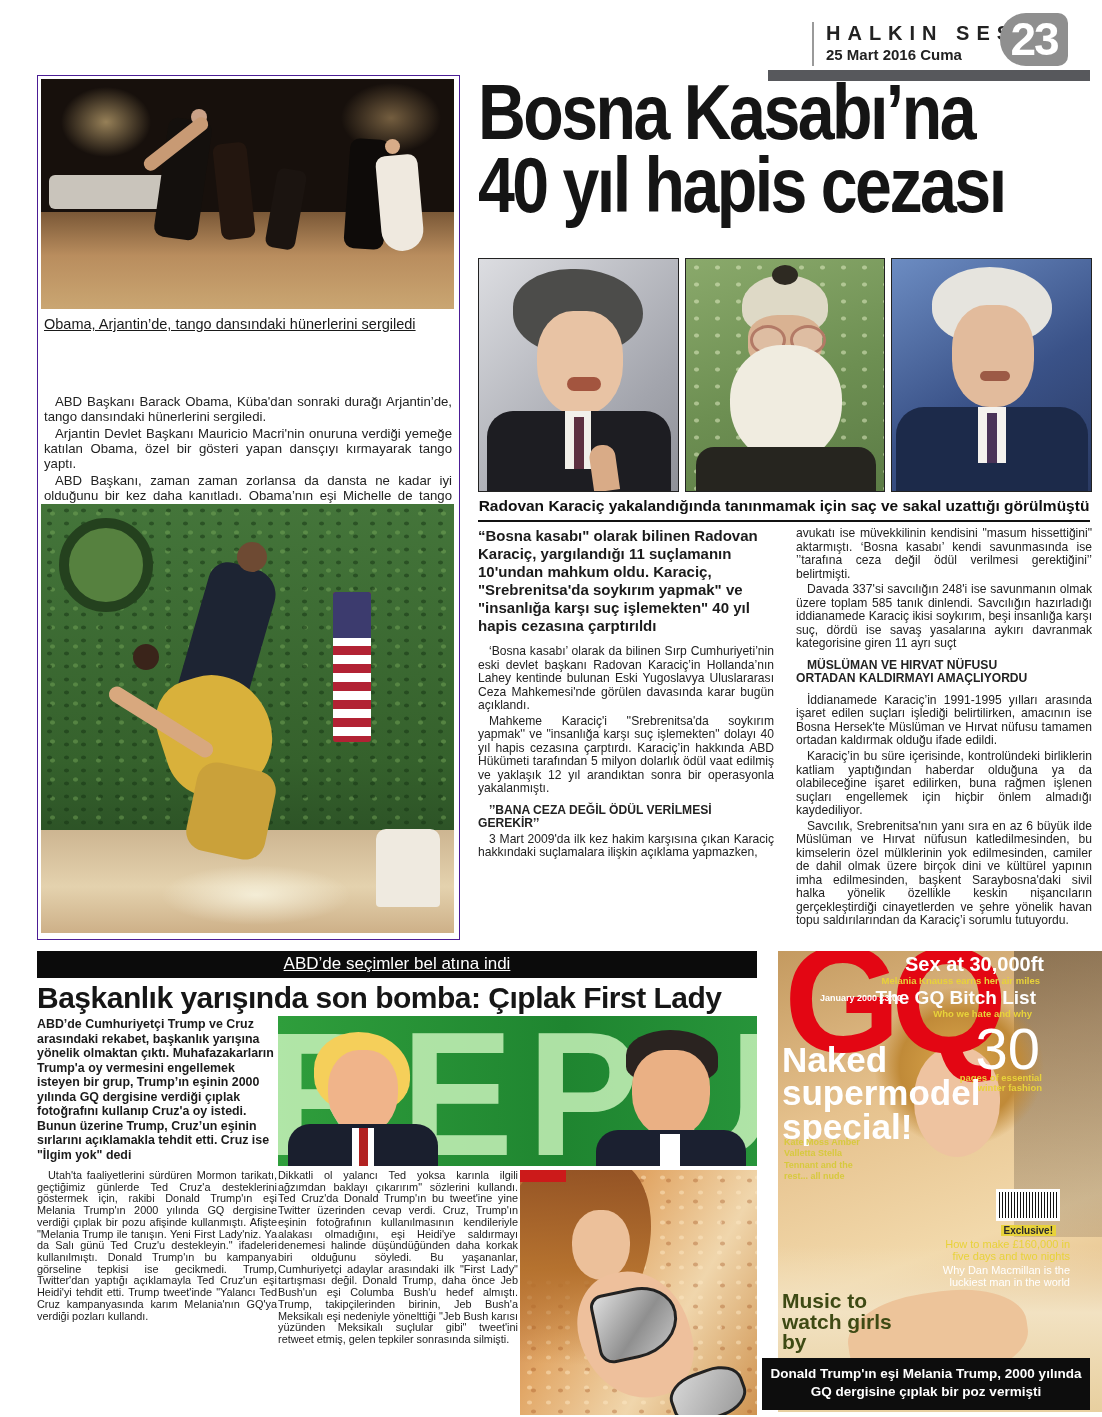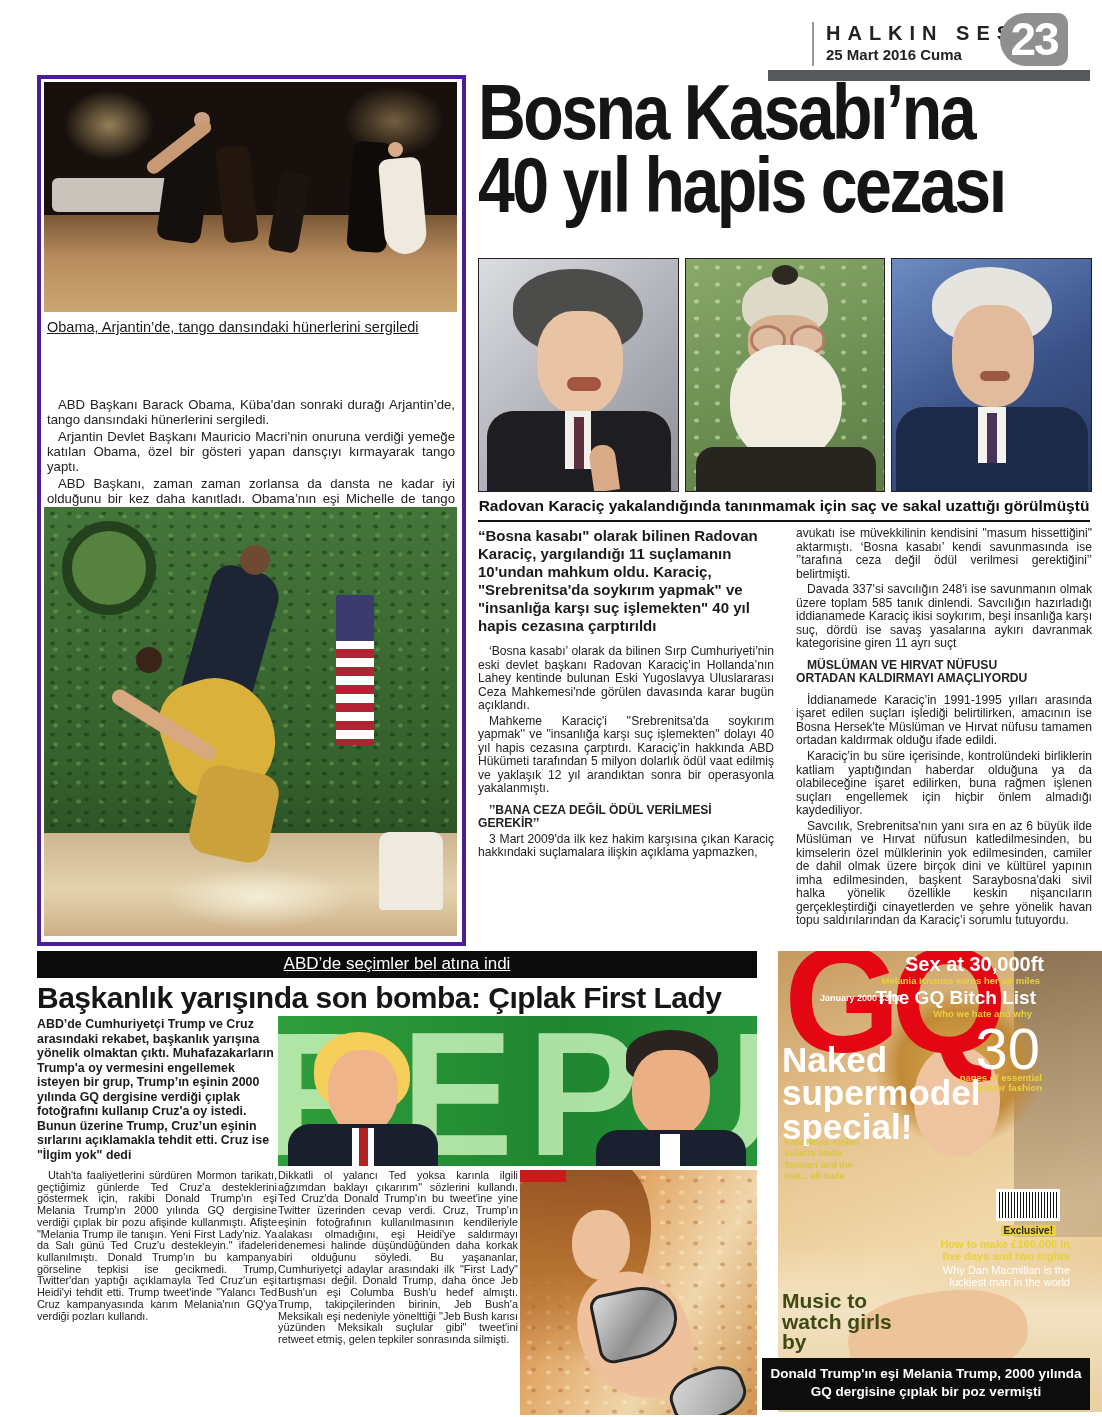--- a/index.html
+++ b/index.html
@@ -16,21 +16,21 @@
   
   .mast-rule-v { left:812px; top:22px; width:2px; height:44px; background:#9a9a9a; }
   .mast-title { left:826px; top:22px; font-size:20px; font-weight:700; letter-spacing:7px; color:#222; }
   .mast-date  { left:826px; top:46px; font-size:15px; font-weight:700; color:#222; }
   .mast-badge { left:1000px; top:13px; width:68px; height:53px; background:#8f8f8f;
                 border-radius:26px 10px 10px 26px; color:#fff; font-weight:700;
                 font-size:46px; text-align:center; line-height:52px; letter-spacing:-2px; }
   .mast-strip { left:768px; top:70px; width:322px; height:11px; background:#57585c; }
 
   
-  .obama-box { left:37px; top:75px; width:421px; height:863px; border:4px solid #4c1d95; background:#fff; }
+  .obama-box { left:37px; top:75px; width:421px; height:863px; border:1px solid #4c1d95; background:#fff; }
   .obama-photo1 { left:3px; top:3px; width:413px; height:230px; overflow:hidden; background:#17100c; }
   .obama-caption { left:6px; top:240px; width:408px; font-size:14.5px; color:#1a1a1a;
                    text-decoration:underline; }
   .obama-headline { left:6px; top:262px; width:410px; font-size:43px; font-weight:700;
                     letter-spacing:-1px; color:#1c1c1c; }
   .obama-body { left:6px; top:318px; width:408px; font-size:13.2px; line-height:1.14; color:#222; }
   .obama-photo2 { left:3px; top:428px; width:413px; height:429px; overflow:hidden; background:#3f6f35; }
 
   
   .bosna-headline { left:478px; top:76px; width:620px; color:#151515; }
@@ -84,21 +84,21 @@
   .gq-naked { position:absolute; left:4px; top:92px; width:150px; font-size:35px; font-weight:700;
               color:#fff; line-height:0.95; }
   .gq-models { position:absolute; left:6px; top:186px; width:84px; font-size:9px; font-weight:700;
                color:#d7c93e; line-height:1.25; }
   .gq-music { position:absolute; left:4px; top:340px; width:110px; font-size:21px; font-weight:700;
               color:#3e4a14; line-height:0.98; }
   .gq-barcode { position:absolute; right:46px; top:238px; width:58px; height:26px; background:
                 repeating-linear-gradient(90deg,#111 0 1px,#fff 1px 3px); border:3px solid #fff; }
   .gq-excl { position:absolute; right:50px; top:274px; font-size:10px; font-weight:700;
              color:#2a2a2a; background:#e8d23a; padding:0 3px; }
-  .gq-money { position:absolute; right:36px; top:288px; width:140px; font-size:11px; font-weight:700;
+  .gq-money { position:absolute; right:36px; top:288px; width:140px; font-size:11px; font-weight:400;
               color:#e8d23a; text-align:right; line-height:1.05; }
   .gq-dan { position:absolute; right:36px; top:314px; width:140px; font-size:11px; font-weight:400;
             color:#fff; text-align:right; line-height:1.05; }
   .gq-caption { left:762px; top:1358px; width:328px; height:52px; background:#0d0d0d; color:#fff;
                 font-size:13.5px; font-weight:700; text-align:center; line-height:1.3;
                 padding-top:7px; box-sizing:border-box; }
 
   
   .sh { position:absolute; }
 </style>

